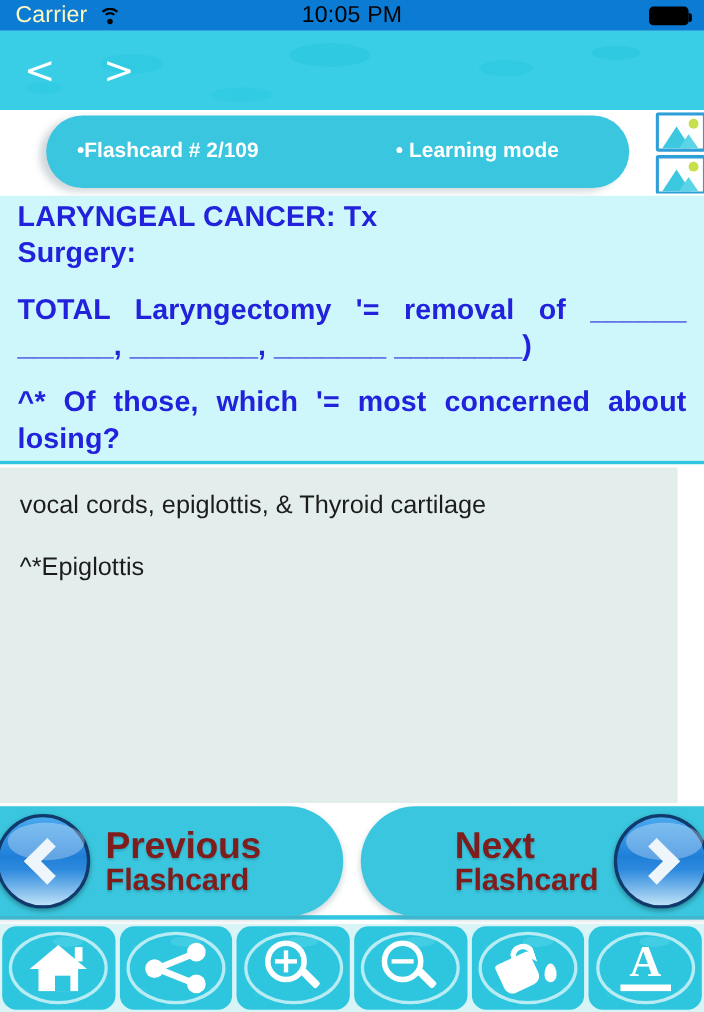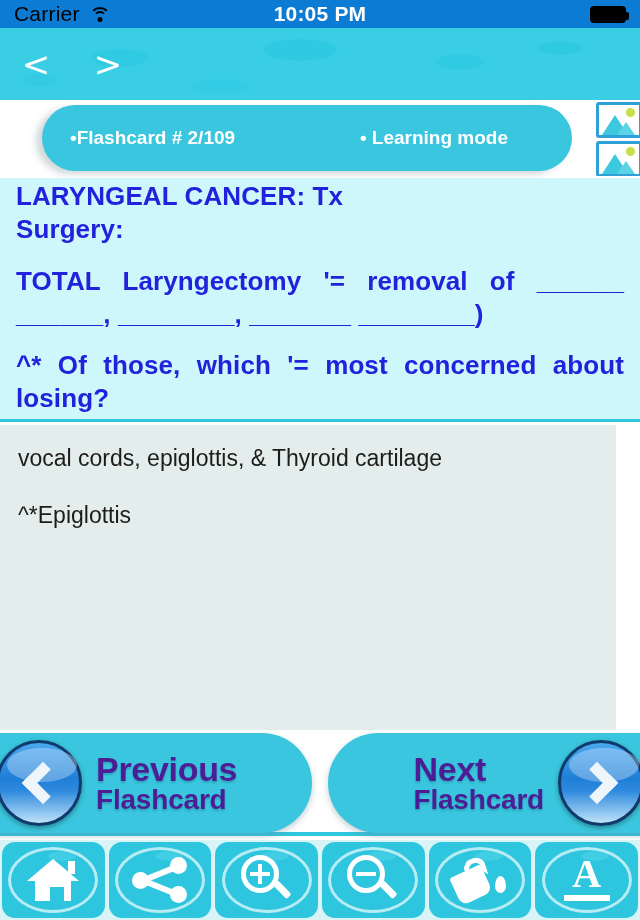--- a/index.html
+++ b/index.html
@@ -10,34 +10,34 @@
   }
   #app { position:relative; width:640px; height:920px; background:#fff; }
 
   
   .statusbar{
     position:absolute; left:0; top:0; width:640px; height:28px;
     background:#0b7bd4; display:flex; align-items:center;
     padding:0 14px;
   }
   .sb-left{ display:flex; align-items:center; gap:9px; }
-  .sb-carrier{ font-size:21px; color:#000000; letter-spacing:0.2px; }
+  .sb-carrier{ font-size:21px; color:#fef9c3; letter-spacing:0.2px; }
   .wifi-ic{ width:22px; height:16px; position:relative; display:block; }
   .wifi-ic i{
     position:absolute; left:50%; border:2.5px solid #000; border-bottom-color:transparent;
     border-left-color:transparent; border-right-color:transparent; border-radius:50%;
     transform:translateX(-50%);
   }
   .wifi-ic i:nth-child(1){ width:21px; height:21px; top:1px; }
   .wifi-ic i:nth-child(2){ width:13px; height:13px; top:5px; }
   .wifi-ic i:nth-child(3){ width:6px; height:6px; top:9px; border-top-color:#000;
      background:#000; border-radius:50%; height:5px; width:5px; border:none; top:11px;}
   .sb-time{
     position:absolute; left:0; right:0; text-align:center;
-    font-size:21px; color:#ffffff; font-weight:700; letter-spacing:0.2px;
+    font-size:21px; color:#000000; font-weight:400; letter-spacing:0.2px;
   }
   .sb-right{ margin-left:auto; display:flex; align-items:center; }
   .batt{ position:relative; width:36px; height:17px; border:2px solid #000;
     border-radius:4px; background:#000; }
   .batt:after{ content:""; position:absolute; right:-5px; top:4px; width:3px; height:8px;
     background:#000; border-radius:0 2px 2px 0; }
 
   
   .header{
     position:absolute; left:0; top:28px; width:640px; height:72px;
@@ -147,21 +147,21 @@
     position:relative; box-shadow:0 2px 5px rgba(0,0,0,.35);
   }
   .circ:before{
     content:""; position:absolute; left:8px; top:5px; width:70px; height:34px;
     border-radius:50%; background:rgba(255,255,255,.30);
   }
   .chev{ position:relative; z-index:2; width:30px; height:30px;
     border-top:11px solid #eef6fc; border-right:11px solid #eef6fc; }
   .chev.l{ transform:rotate(-135deg); margin-left:8px; }
   .chev.r{ transform:rotate(45deg); margin-right:8px; }
-  .navlabel{ color:#4c1d95; line-height:1.0; }
+  .navlabel{ color:#7f1d1d; line-height:1.0; }
   .navlabel .big{ display:block; font-size:34px; font-weight:bold; letter-spacing:-.3px;
      text-shadow:0 2px 2px rgba(0,70,90,.25);}
   .navlabel .small{ display:block; font-size:28px; font-weight:700; letter-spacing:-.2px;
      text-shadow:0 2px 2px rgba(0,70,90,.25);}
   .navbtn.prev .navlabel{ margin-left:14px; text-align:left; }
   .navbtn.next .navlabel{ margin-right:14px; text-align:left; }
 
   
   .toolbar{
     position:absolute; left:0; top:840px; width:640px; height:80px;

